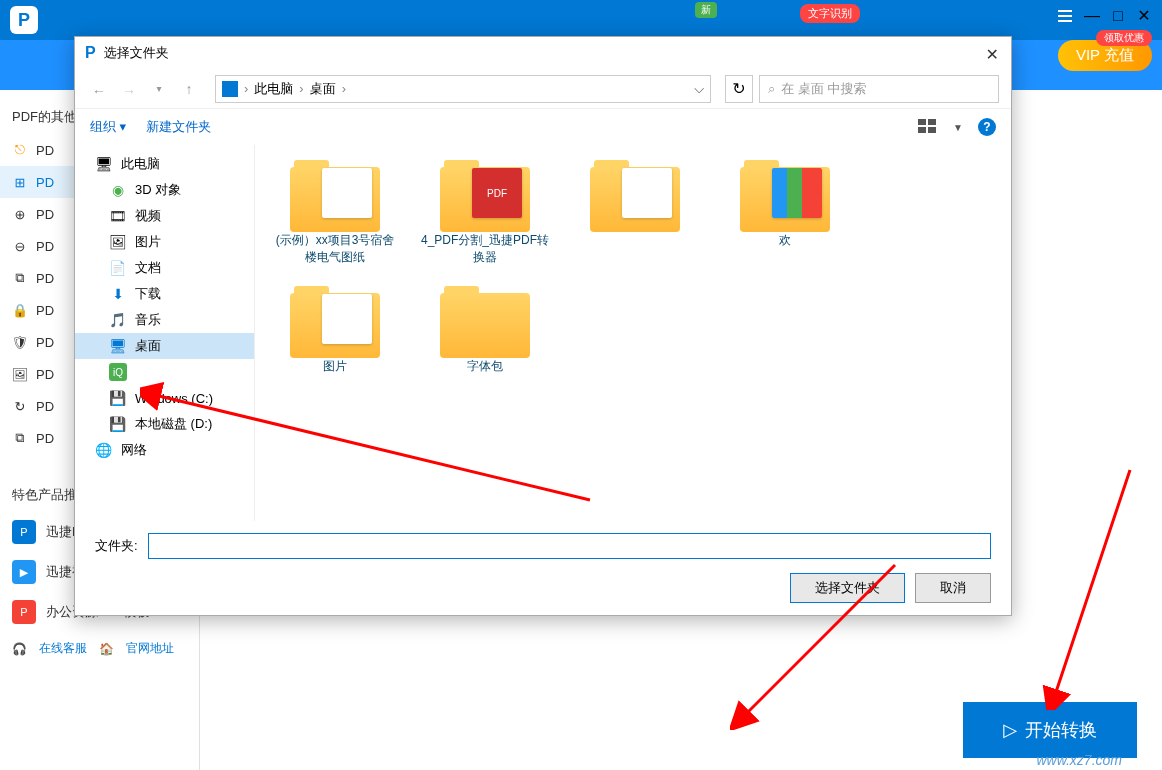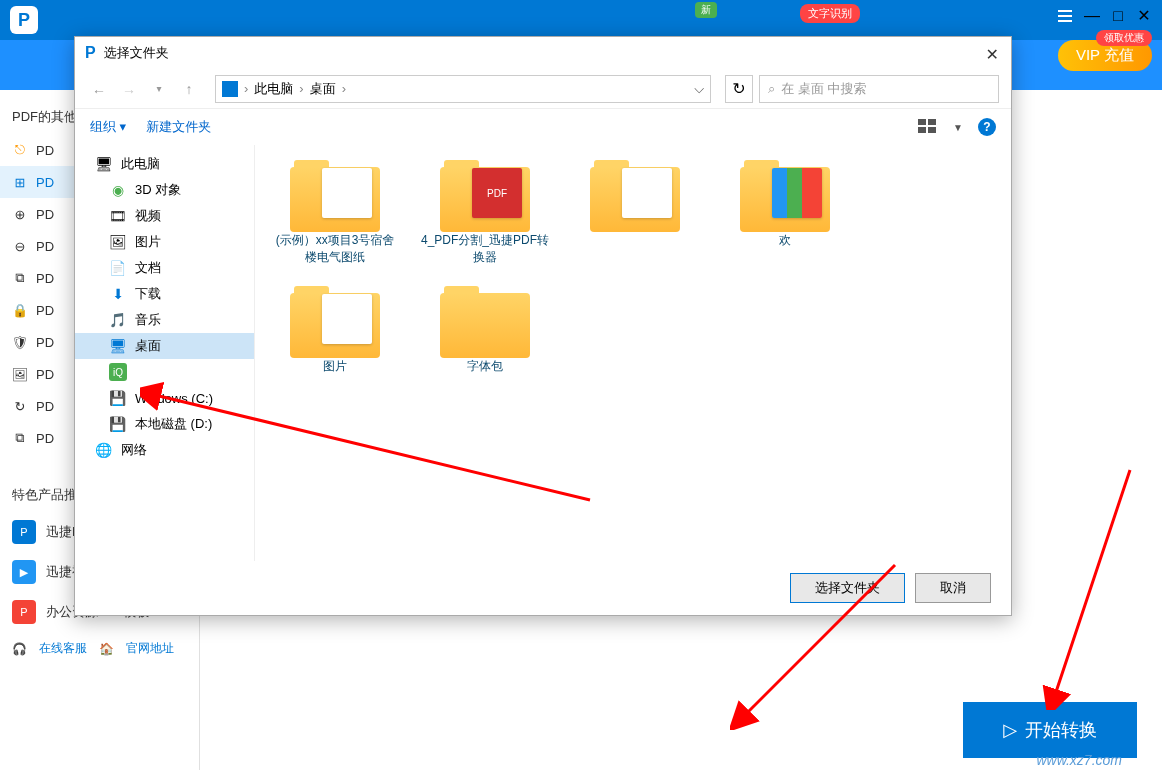--- a/index.html
+++ b/index.html
@@ -321,20 +321,24 @@
       <div class="file-item">
           <div class="folder-thumb">
             <div class="folder-tab"></div>
             <div class="folder-back"></div>
           </div>
           <div class="file-label">字体包</div>
         </div>
     </div>
   </div>
   <div class="dialog-footer">
+    <div class="folder-input-row">
+      <span class="folder-input-label">文件夹:</span>
+      <input class="folder-input" style="">
+    </div>
     <div class="dialog-buttons">
       <button class="dlg-btn primary">选择文件夹</button>
       <button class="dlg-btn">取消</button>
     </div>
   </div>
 </div>
 
 <svg class="arrow" style="left:140px;top:380px;width:460px;height:130px">
   <defs>
       <marker id="ah1" markerWidth="10" markerHeight="10" refX="2" refY="5" orient="auto">

